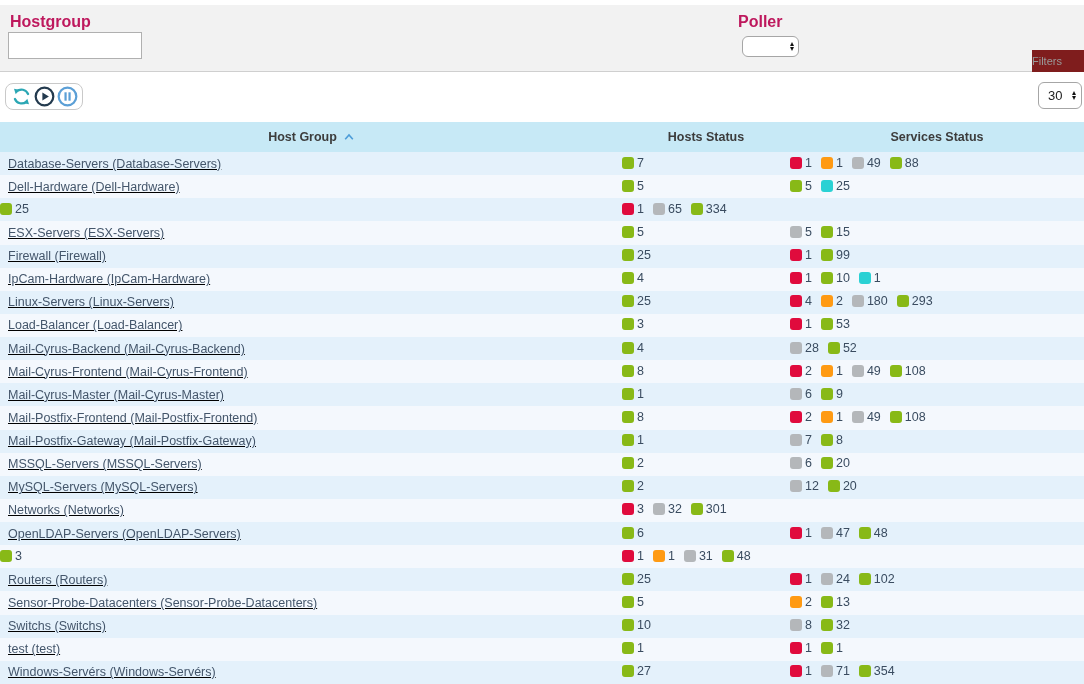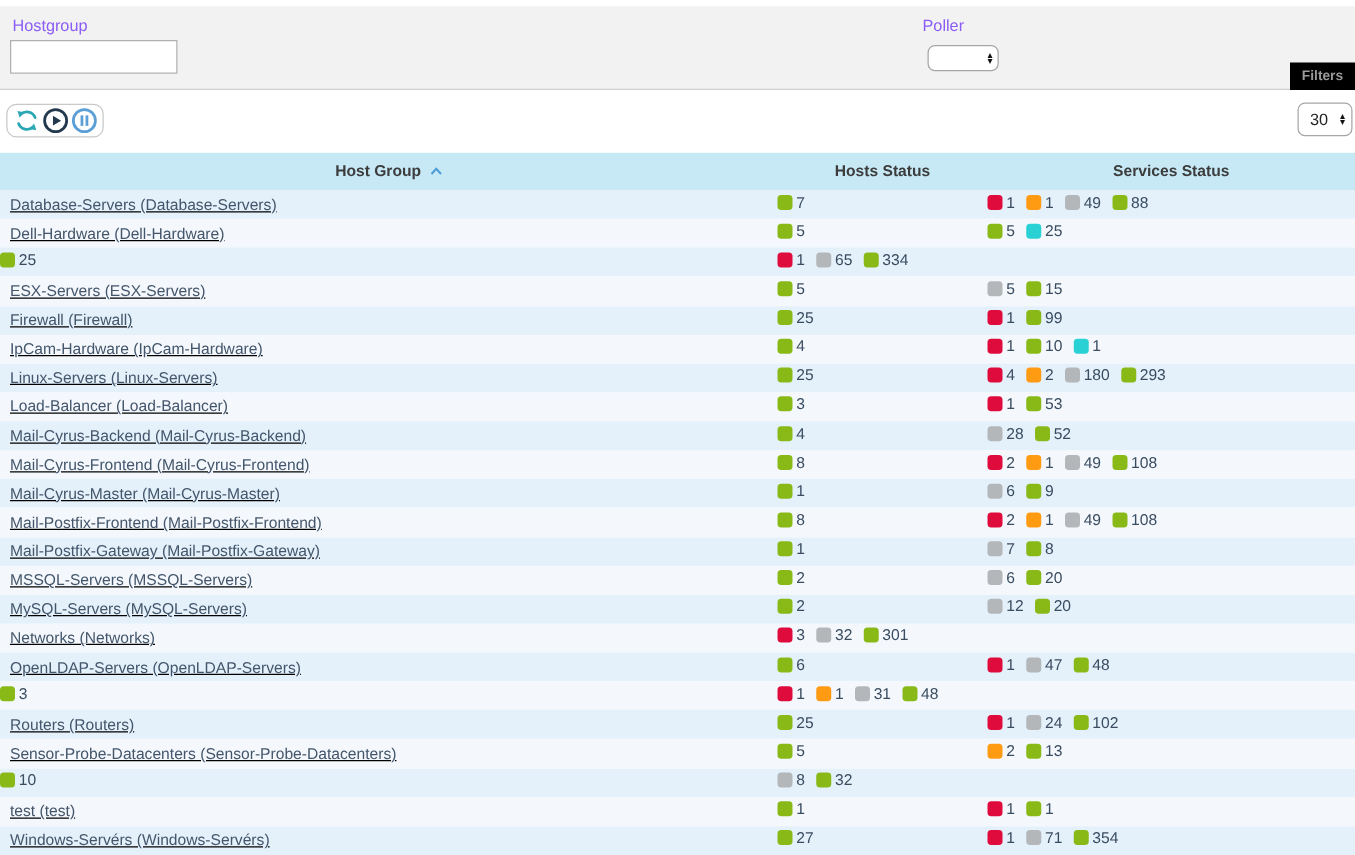--- a/index.html
+++ b/index.html
@@ -4,37 +4,37 @@
 <style>
   * { margin:0; padding:0; box-sizing:border-box; }
   html,body { width:1084px; height:684px; overflow:hidden; background:#fff;
     font-family:"Liberation Sans", sans-serif; }
 
   
   .filter-bar { position:relative; height:72px; background:#f2f2f2;
     border-bottom:1px solid #cfcfcf; }
   .filter-bar::before { content:""; position:absolute; top:0; left:0; right:0;
     height:5px; background:#fff; }
-  .filter-label { position:absolute; top:13px; font-size:13px; font-weight:normal;
-    color:#8b5cf6; }
+  .filter-label { position:absolute; top:13px; font-size:16px; font-weight:bold;
+    color:#be185d; }
   .hostgroup-label { left:10px; }
   .hostgroup-input { position:absolute; left:8px; top:32px; width:134px; height:27px;
     background:#fff; border:1px solid #b0b0b0; font-size:13px; padding:0 6px;
     font-family:"Liberation Sans", sans-serif; }
   .poller-label { left:738px; }
   .select-box { background:#fff; border:1px solid #a6a6a6; border-radius:6px;
     display:flex; align-items:center; justify-content:space-between;
     font-size:13px; color:#222; cursor:default; }
   .poller-select { position:absolute; left:742px; top:36px; width:57px; height:21px;
     padding:0 4px 0 8px; }
   .stepper { display:flex; flex-direction:column; align-items:center;
     font-size:8px; line-height:4.5px; color:#111; }
   .filters-tab { position:absolute; right:0; bottom:-1px; width:52px; height:22px;
-    background:#000000; color:#9a9a9a; font-weight:bold; font-size:11px;
-    display:flex; align-items:center; justify-content:center; cursor:pointer; }
+    background:#7f1d1d; color:#9a9a9a; font-weight:normal; font-size:11px;
+    display:flex; align-items:center; cursor:pointer; }
 
   
   .toolbar { position:relative; height:50px; background:#fff; }
   .icon-group { position:absolute; left:5px; top:87px; height:27px;
     border:1px solid #c9c9c9; border-radius:8px; background:#fff;
     display:flex; align-items:center; padding:0 4px; gap:1px; }
   .toolbar .icon-group { top:11px; }
   .icon-btn { width:22px; height:22px; display:flex; align-items:center;
     justify-content:center; cursor:pointer; }
   .pagesize-select { position:absolute; right:2px; top:10px; width:44px; height:27px;
@@ -442,20 +442,21 @@
         </span></div>
       <div class="td badges"><span class="badge-group">
           <span class="badge" style="background: rgb(255, 154, 19);"></span>
           <span class="cnt">2</span>
         </span><span class="badge-group">
           <span class="badge" style="background: rgb(136, 185, 23);"></span>
           <span class="cnt">13</span>
         </span></div>
     </div>
     <div class="tr odd">
+      <div class="td name">Switchs (Switchs)</div>
       <div class="td badges"><span class="badge-group">
           <span class="badge" style="background: rgb(136, 185, 23);"></span>
           <span class="cnt">10</span>
         </span></div>
       <div class="td badges"><span class="badge-group">
           <span class="badge" style="background: rgb(180, 183, 186);"></span>
           <span class="cnt">8</span>
         </span><span class="badge-group">
           <span class="badge" style="background: rgb(136, 185, 23);"></span>
           <span class="cnt">32</span>

